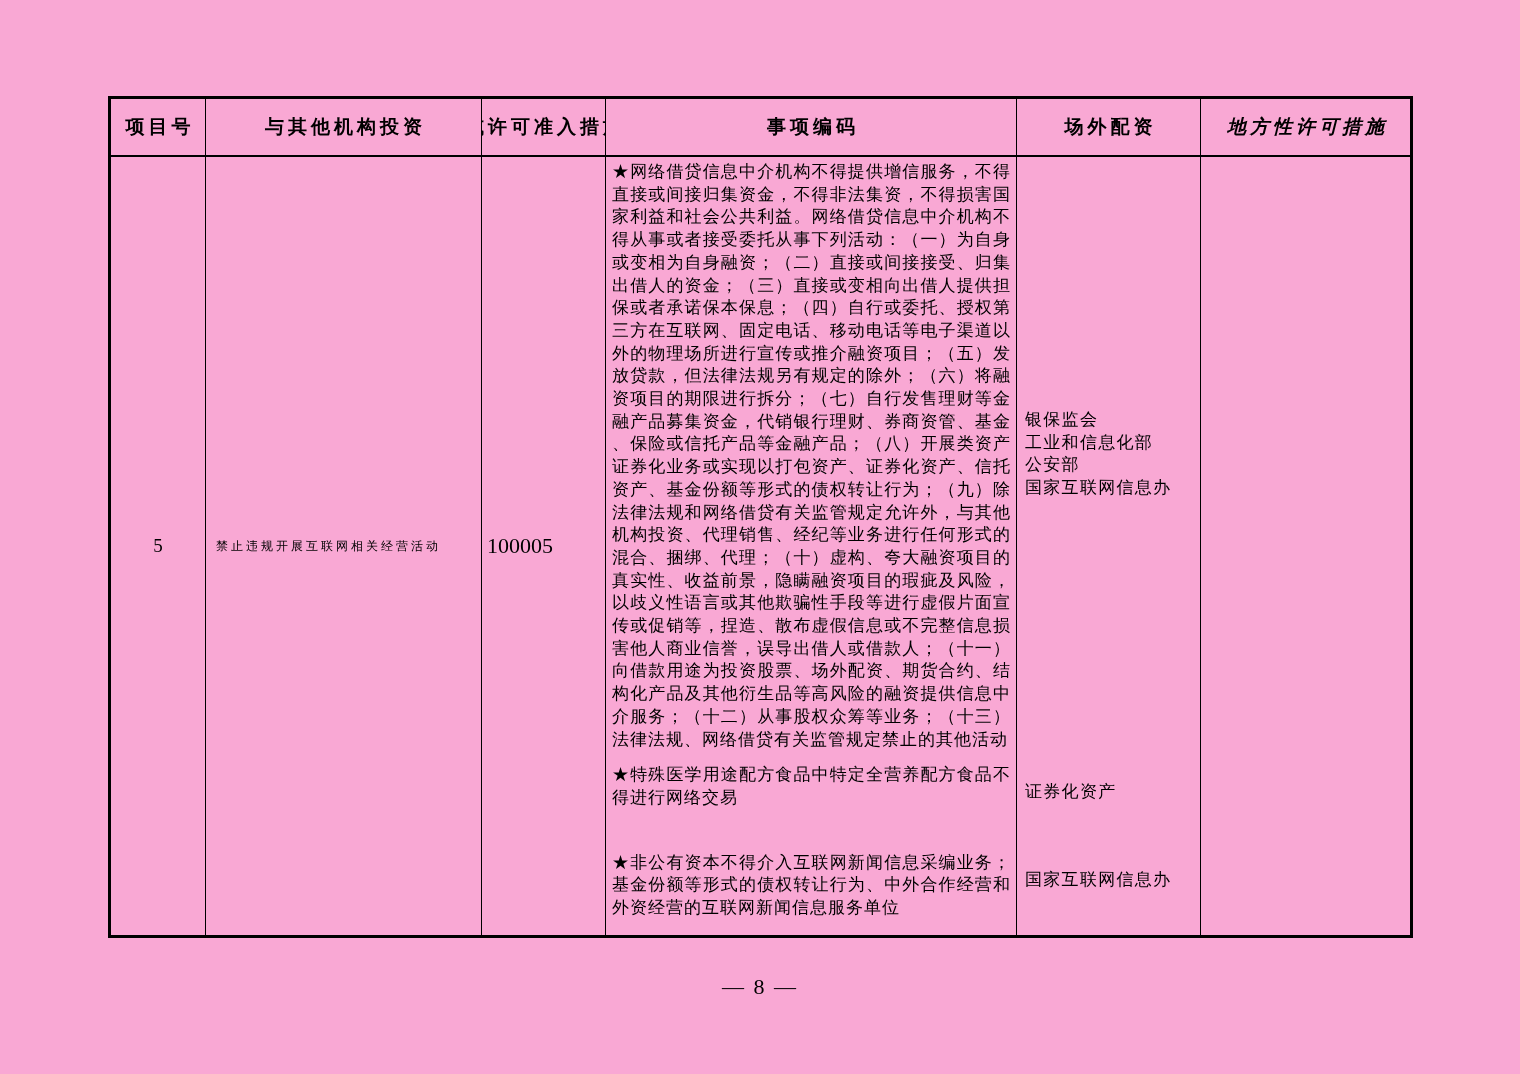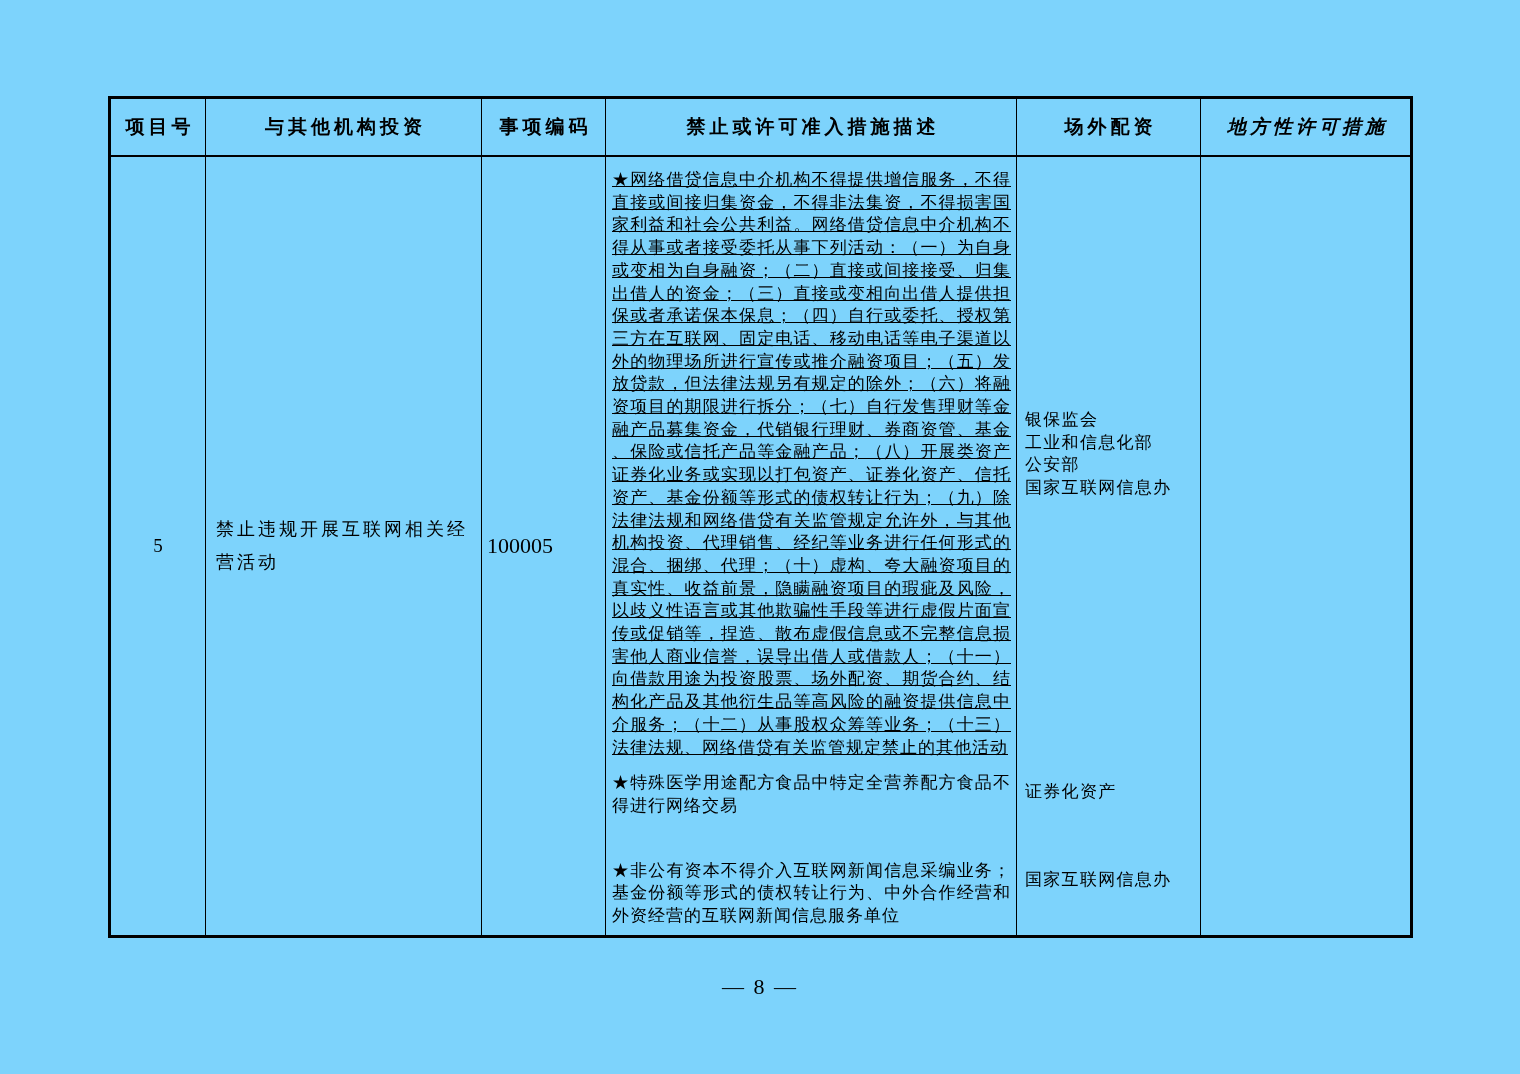--- a/index.html
+++ b/index.html
@@ -4,21 +4,21 @@
 <style>
   html, body {
     margin: 0;
     padding: 0;
     background: #ffffff;
   }
   .page {
     position: relative;
     width: 1520px;
     height: 1074px;
-    background: #7dd3fc;
+    background: #f9a8d4;
     color: #000000;
     font-family: "Liberation Serif", "DejaVu Serif", serif;
     overflow: hidden;
   }
   .doc-table {
     position: absolute;
     left: 108px;
     top: 96px;
     width: 1305px;
     height: 842px;
@@ -53,21 +53,21 @@
     justify-content: center;
     font-size: 19px;
   }
   .matter-cell {
     display: flex;
     align-items: center;
     padding: 0 10px;
   }
   .matter-text {
     width: 252px;
-    font-size: 18px;
+    font-size: 12px;
     letter-spacing: 3px;
     line-height: 33px;
     text-align: justify;
     text-justify: inter-character;
     line-break: anywhere;
   }
   .code-cell {
     display: flex;
     align-items: center;
     padding-left: 5px;
@@ -78,21 +78,21 @@
   }
   .measure {
     font-size: 17px;
     letter-spacing: 1px;
     line-height: 22.7px;
     text-align: justify;
     text-justify: inter-character;
     line-break: anywhere;
     margin: 0;
   }
-  .measure.m1 { padding-top: 12px; text-decoration: underline; }
+  .measure.m1 { padding-top: 4px; }
   .measure.m2 { margin-top: 13px; }
   .measure.m3 { margin-top: 42px; }
   .dept-group {
     position: absolute;
     left: 8px;
     right: 8px;
     font-size: 17px;
     letter-spacing: 1.3px;
     line-height: 22.7px;
     white-space: nowrap;
@@ -112,22 +112,22 @@
 </style>
 </head>
 <body>
 
 <div class="page">
 
   <div class="doc-table">
 
     <div class="cell hcell">项目号</div>
     <div class="cell hcell">与其他机构投资</div>
+    <div class="cell hcell">禁止或许可准入措施描述</div>
     <div class="cell hcell">事项编码</div>
-    <div class="cell hcell">禁止或许可准入措施描述</div>
     <div class="cell hcell">场外配资</div>
     <div class="cell hcell last">地方性许可措施</div>
 
     <div class="cell bcell center-cell">5</div>
 
     <div class="cell bcell matter-cell">
       <div class="matter-text">禁止违规开展互联网相关经营活动</div>
     </div>
 
     <div class="cell bcell code-cell">100005</div>

